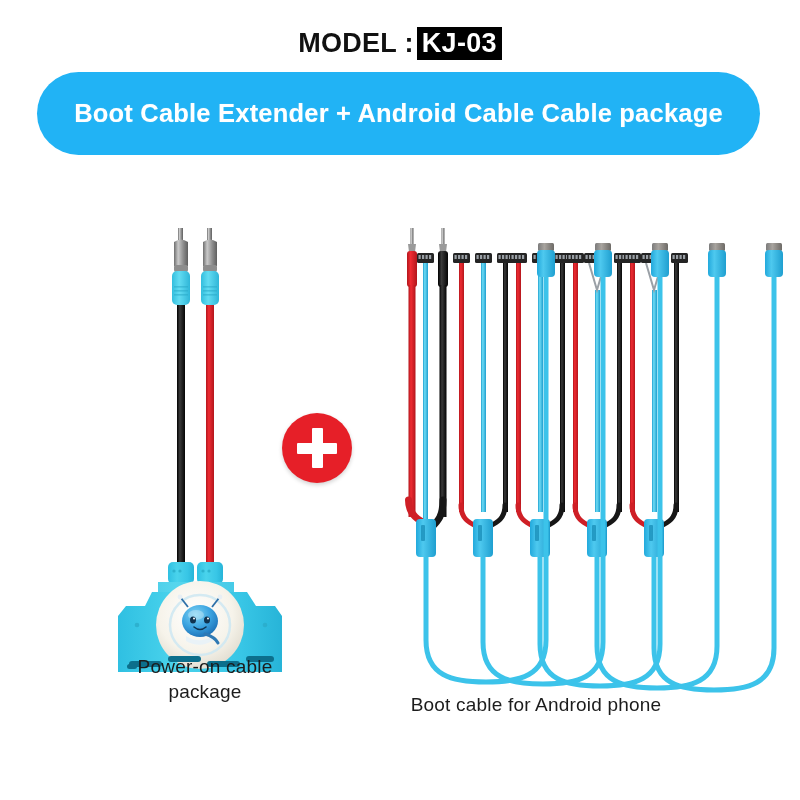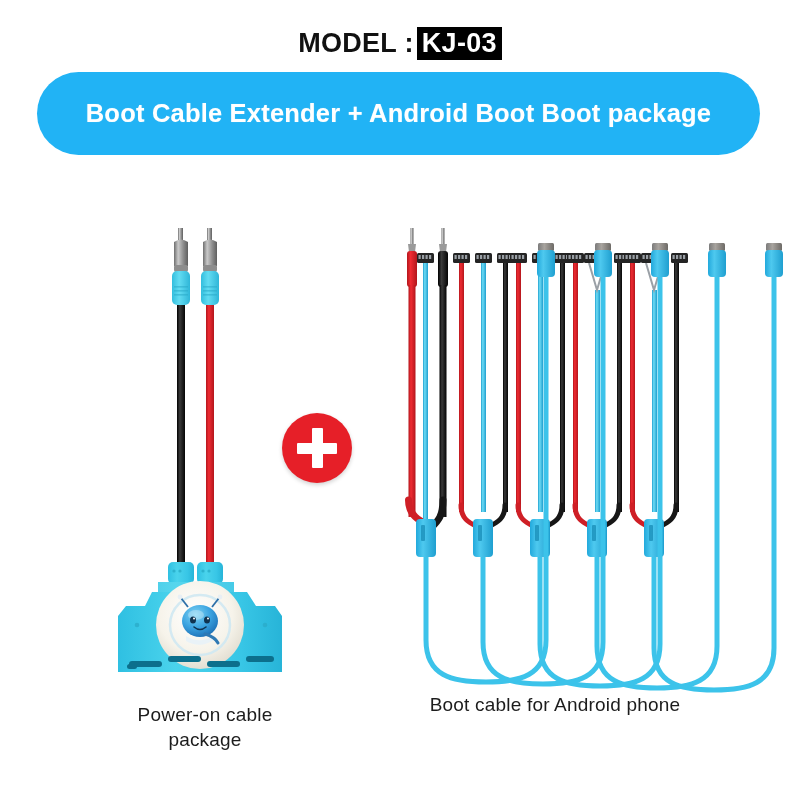--- a/index.html
+++ b/index.html
@@ -105,25 +105,25 @@
     position: absolute;
     text-align: center;
     color: #1c1c1c;
     font-size: 19px;
     line-height: 25px;
     font-weight: 400;
     letter-spacing: 0.2px;
   }
   .caption-left {
     left: 55px;
-    top: 702px;
+    top: 654px;
     width: 300px;
   }
   .caption-right {
-    left: 395px;
+    left: 376px;
     top: 692px;
     width: 320px;
   }
 
   
   .art {
     position: absolute;
     left: 0;
     top: 0;
     width: 800px;
@@ -134,21 +134,21 @@
 </head>
 <body>
 
 <div id="page">
 
   <div class="model-line">
     <span class="model-label">MODEL :</span><span class="model-value">KJ-03</span>
   </div>
 
   <div class="banner">
-    <span class="banner-text">Boot Cable Extender + Android Boot Boot package</span>
+    <span class="banner-text">Boot Cable Extender + Android Cable Cable package</span>
   </div>
 
   <svg class="art" viewBox="0 0 800 800" width="800" height="800" xmlns="http://www.w3.org/2000/svg">
     <defs>
       <linearGradient id="gradCyanBody" x1="0" y1="0" x2="1" y2="0">
         <stop offset="0%" stop-color="#2fc0e2"></stop>
         <stop offset="35%" stop-color="#4ad3ec"></stop>
         <stop offset="75%" stop-color="#38c6e6"></stop>
         <stop offset="100%" stop-color="#27b4d8"></stop>
       </linearGradient>

